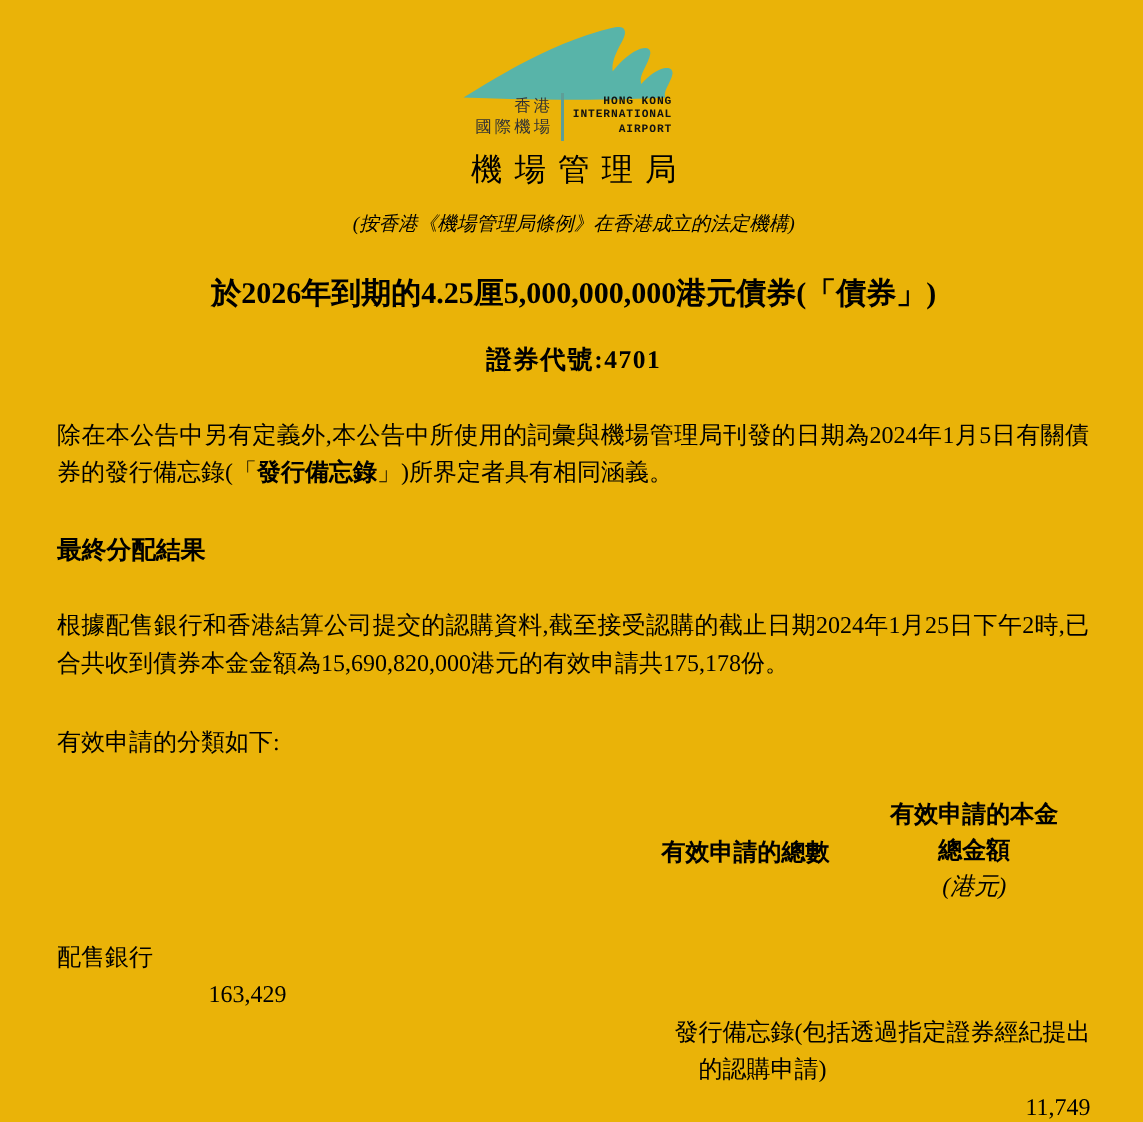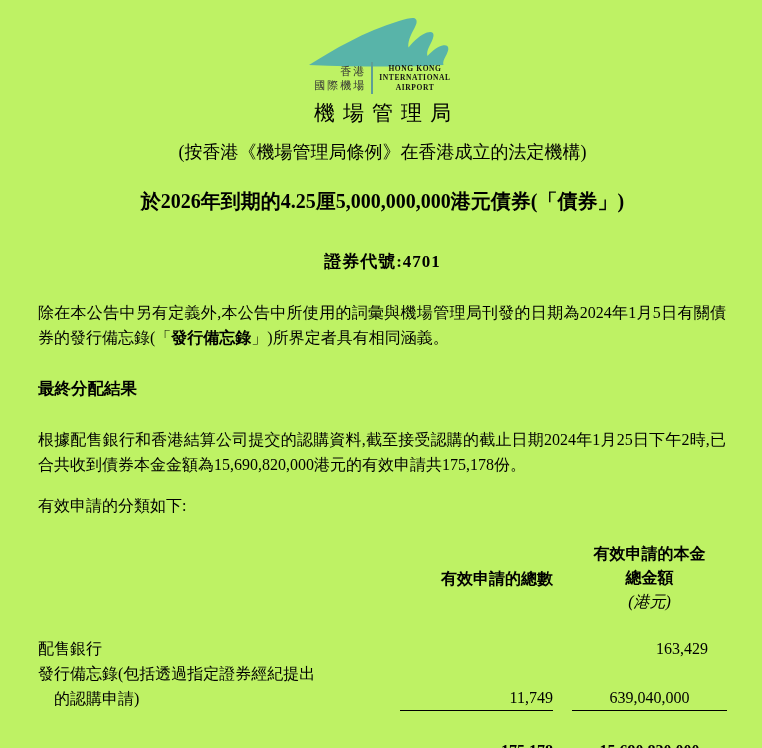--- a/index.html
+++ b/index.html
@@ -1,21 +1,21 @@
 <!DOCTYPE html>
 <html><head>
 <meta charset="utf-8">
 <style>
   html,body{margin:0;padding:0;background:#ffffff;}
   .page{
     position:relative;
     width:762px;height:748px;
     box-sizing:border-box;
     padding:8px 35px 0 38px;
-    background:#bef264;
+    background:#eab308;
     color:#000;
     font-family:"Liberation Serif","DejaVu Serif",serif;
     font-size:16px;
     overflow:hidden;
   }
   
   .logo-block{text-align:center;}
   .logo-swoosh{display:block;margin:2px auto 0 auto;}
   .logo-text-row{
     display:flex;justify-content:center;align-items:center;
@@ -25,58 +25,58 @@
     text-align:right;
     font-family:"Liberation Sans","DejaVu Sans",sans-serif;
     font-size:11px;line-height:14px;color:#333;
     letter-spacing:2px;
   }
   .logo-divider{
     width:2px;height:32px;background:#5e9e97;
     margin:0 6px 0 5px;
   }
   .logo-en{
-    text-align:center;
-    font-family:Liberation Serif, serif;
+    text-align:right;
+    font-family:Liberation Mono, monospace;
     font-size:7.5px;font-weight:bold;line-height:9.5px;
     letter-spacing:0.6px;color:#111;
   }
   .authority-name{
     margin-top:5px;
     text-align:center;
     font-weight:normal;font-size:21px;
     letter-spacing:8px;
     text-indent:8px;
   }
   
   .statutory-note{
     margin-top:13px;text-align:center;
-    font-size:18px;
+    font-style:italic;font-size:13px;
   }
   .bond-title{
     margin:24px 0 0 0;text-align:center;
     font-size:20px;font-weight:bold;
   }
   .stock-code{
-    margin-top:35px;text-align:center;
+    margin-top:19px;text-align:center;
     font-size:17px;font-weight:bold;letter-spacing:1px;
   }
   
   .para{
     margin:27px 1px 0 0;
     line-height:25px;text-align:justify;
   }
   .section-heading{
     margin:28px 0 0 0;
     font-size:16.5px;font-weight:bold;
   }
-  .intro-line{margin-top:16px;line-height:25px;}
+  .intro-line{margin-top:28px;line-height:25px;}
   .b{font-weight:bold;}
   
-  .t-row{display:flex;align-items:flex-start;}
+  .t-row{display:flex;align-items:flex-start;flex-direction:column;}
   .t-label{flex:1;line-height:25px;}
   .t-apps{width:153px;text-align:right;line-height:25px;}
   .t-gap{width:19px;}
   .t-amt{width:155px;text-align:center;line-height:25px;}
   .t-header{display:flex;align-items:flex-end;margin-top:24px;font-weight:bold;}
   .t-header .t-apps{line-height:24px;padding-bottom:23px;}
   .t-header .t-amt{line-height:24px;}
   .t-unit{font-weight:normal;font-style:italic;}
   .t-body{margin-top:22px;}
   .row2{align-items:flex-end;}

